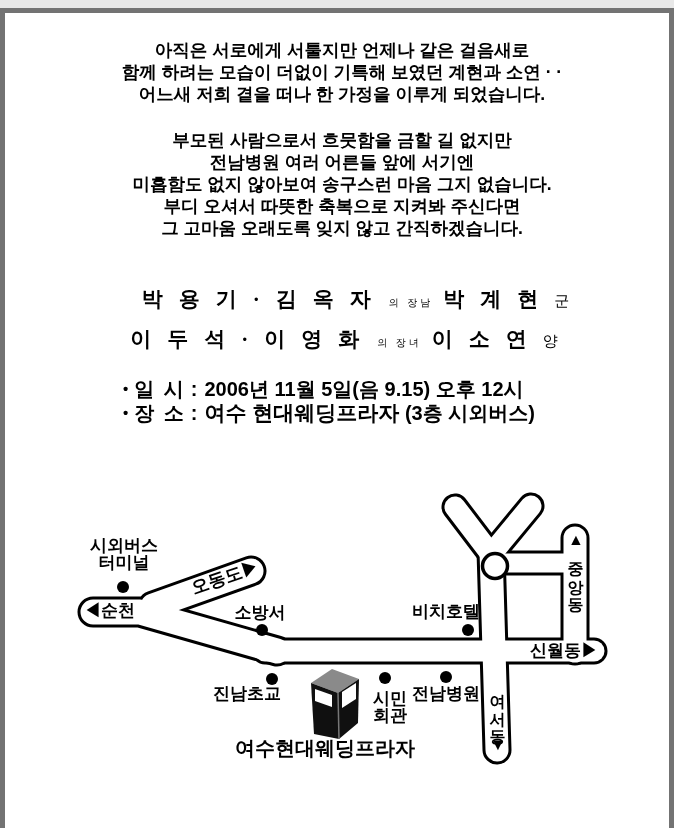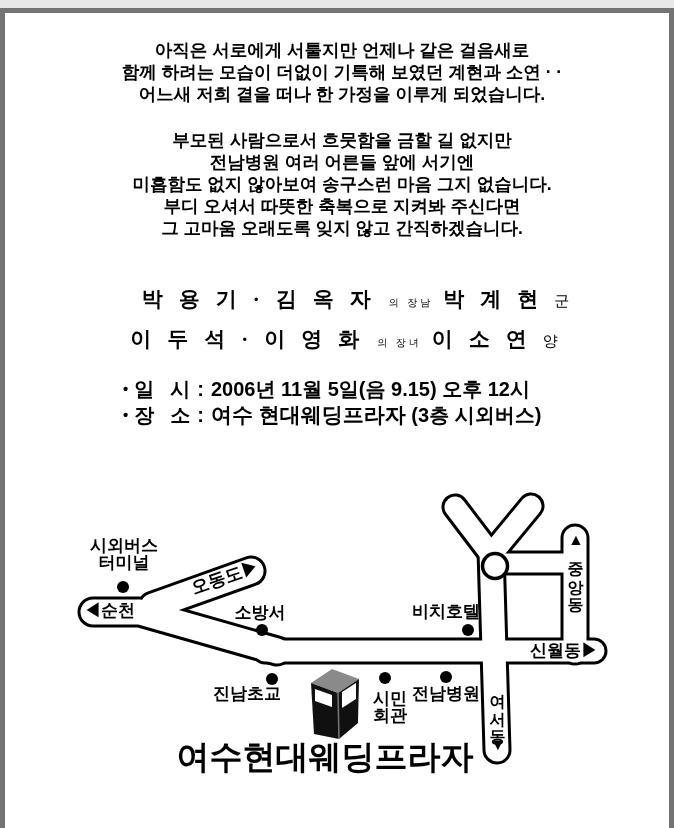--- a/index.html
+++ b/index.html
@@ -18,36 +18,36 @@
   .family { position:absolute; top:272px; left:0; width:674px; }
   .family-row { display:flex; justify-content:center; align-items:baseline; height:24px; margin-top:16px; }
   .family-row:first-child { margin-top:0;padding-left:23px; }
   .nm  { font-family:"Liberation Serif", serif; font-weight:bold; font-size:21px; letter-spacing:16px; margin-left:4px; }
   .rel { font-family:"Liberation Serif", serif; font-size:10px; letter-spacing:3px; margin:0 6px 0 2px; }
   .sfx { font-family:"Liberation Serif", serif; font-size:15px; margin-left:0px; }
   
   .details { position:absolute; top:364px; left:118px; font-weight:bold; font-size:20px; line-height:24px; }
   .details .row { white-space:nowrap; }
   .details .bullet { font-size:15px; vertical-align:2px; margin-right:6px; }
-  .details .lbl { word-spacing:4px;font-family:Liberation Mono, monospace; }
+  .details .lbl { word-spacing:4px; }
   .details .colon { margin:0 7px; }
   .details .venue-big { font-size:21px; }
   
   .map { position:absolute; top:452px; left:0; width:674px; height:358px; }
   .map svg { position:absolute; top:0; left:0; }
   .maplabel { position:absolute; font-weight:bold; font-size:17px; line-height:17px;
               white-space:nowrap; }
   .center-x { transform:translateX(-50%); text-align:center; }
   .two-line { line-height:16.5px; text-align:center; }
   .vlabel { position:absolute; writing-mode:vertical-rl; text-orientation:upright;
             font-weight:bold; font-size:16px; letter-spacing:2px; transform:translateX(-50%); }
   .odongdo { position:absolute; left:220px; top:112px; font-weight:bold; font-size:17.5px;
              transform:translate(-50%,-50%) rotate(-19deg); white-space:nowrap; }
   .venue-title { position:absolute; left:320px; top:270px; transform:translateX(-50%);
-                 font-weight:bold; font-size:33px; letter-spacing:0px; white-space:nowrap; }
+                 font-weight:bold; font-size:20px; letter-spacing:0px; white-space:nowrap; }
 </style>
 </head>
 <body>
 
 <div class="page">
 
   <div class="message">
     <div class="line">아직은 서로에게 서툴지만 언제나 같은 걸음새로</div>
     <div class="line">함께 하려는 모습이 더없이 기특해 보였던 계현과 소연 · ·</div>
     <div class="line">어느새 저희 곁을 떠나 한 가정을 이루게 되었습니다.</div>

